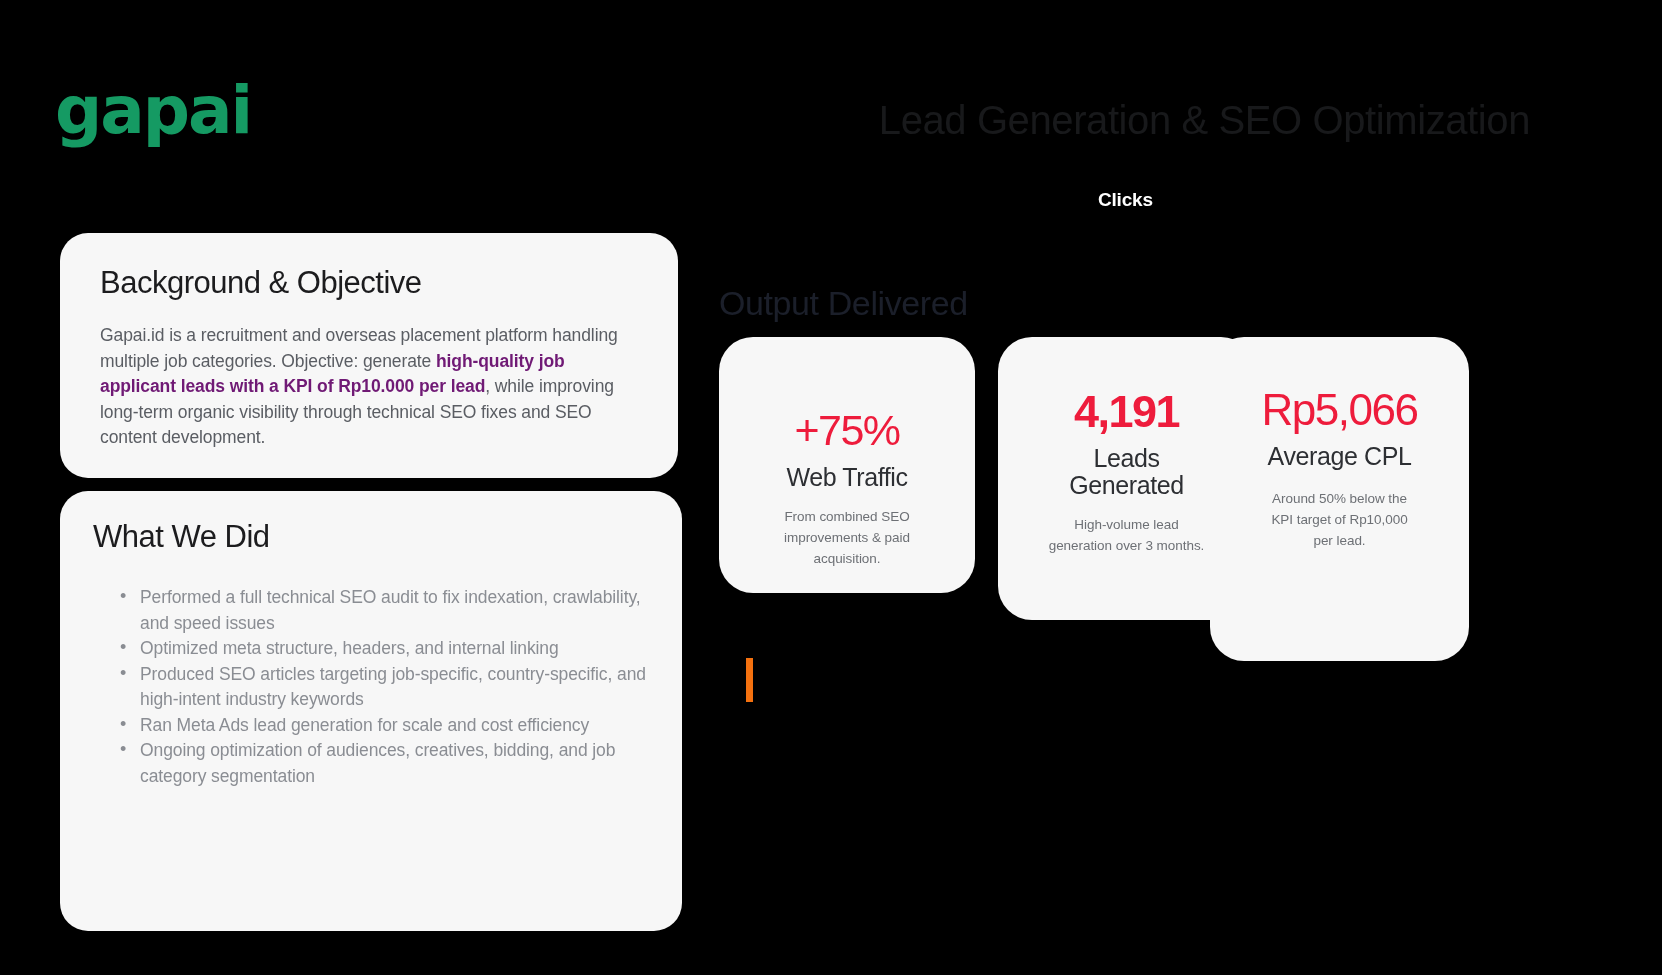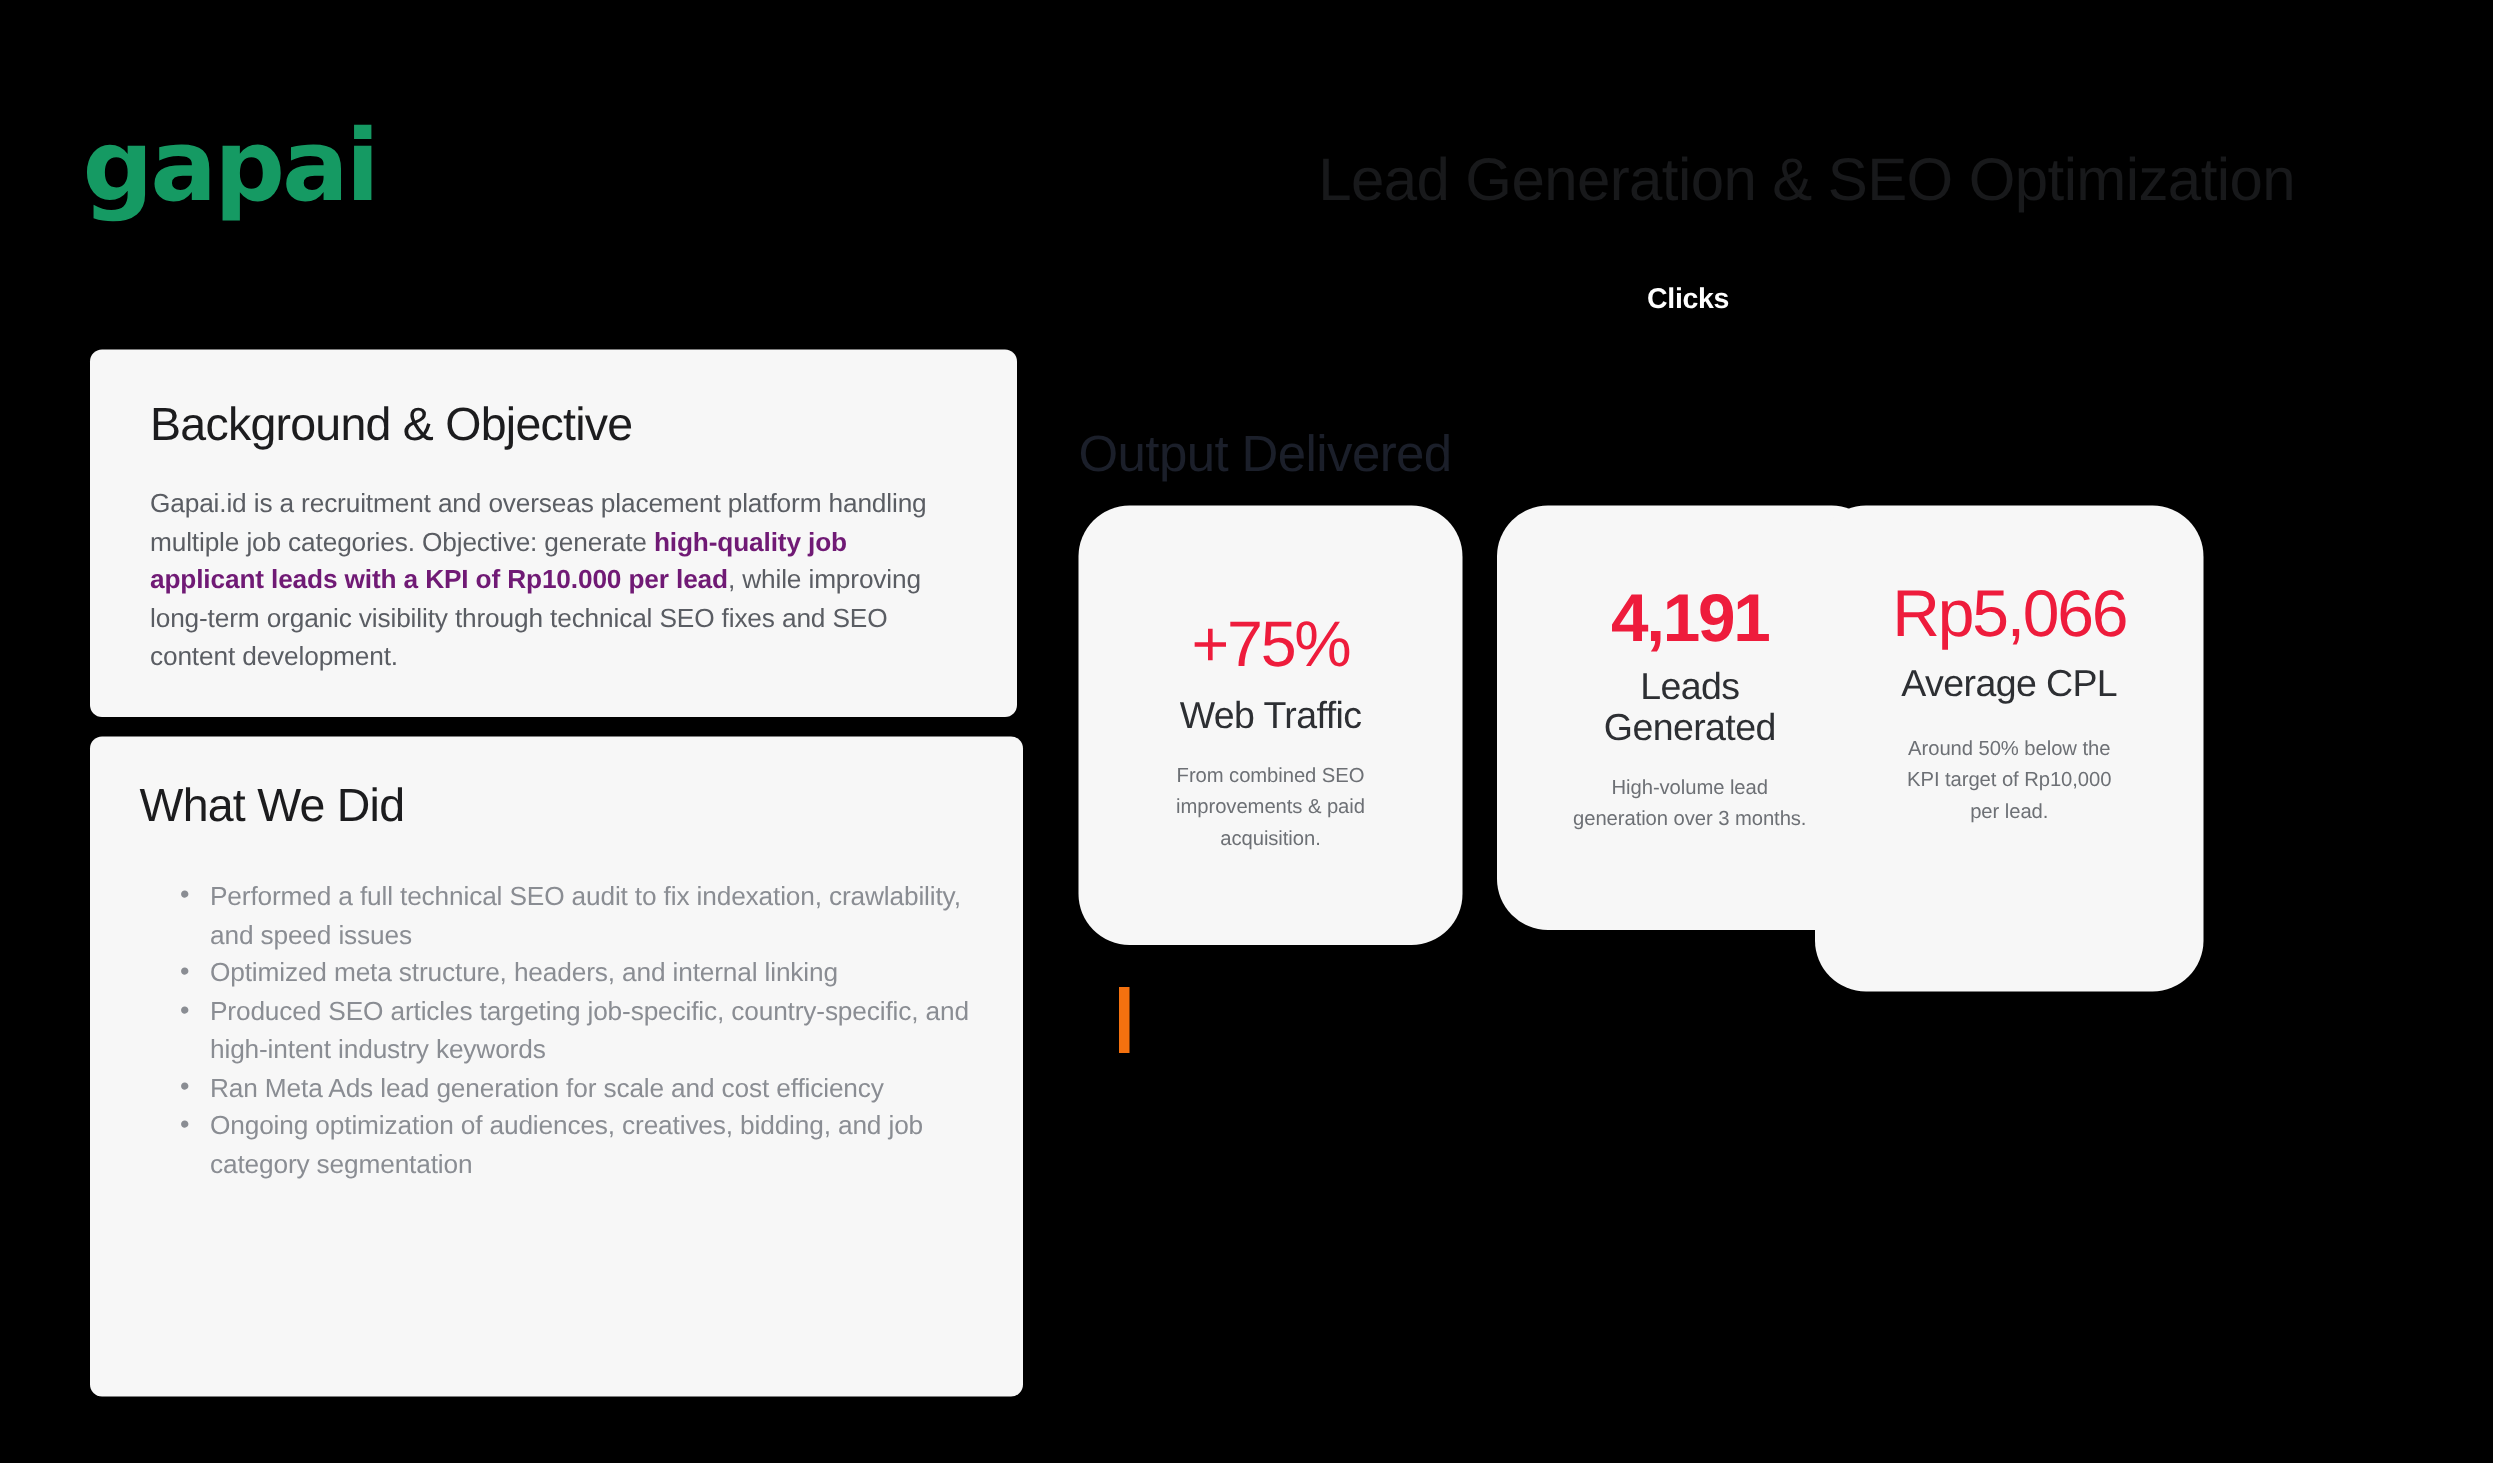--- a/index.html
+++ b/index.html
@@ -40,21 +40,21 @@
   #section-heading {
     position:absolute; left:719px; top:282px;
     font-size:34px; line-height:42px;
     color:#1b1f2a; letter-spacing:-0.4px;
   }
 
   
   .panel {
     position:absolute;
     background:#f7f7f7;
-    border-radius:8px;
+    border-radius:28px;
   }
   #panel-background { left:60px; top:233px; width:618px; height:245px; }
   #panel-whatwedid  { left:60px; top:491px; width:622px; height:440px; }
 
   .panel-title {
     color:#1c1c1e;
     font-size:31px; line-height:36px;
     letter-spacing:-0.5px;
     font-weight:400;
   }
@@ -86,21 +86,21 @@
 
   
   .metric-card {
     position:absolute;
     background:#f7f7f7;
     border-radius:34px;
     display:flex; flex-direction:column;
     align-items:center;
     text-align:center;
   }
-  #metric-0 { left:719px;  top:337px; width:256px; height:293px;text-align:center; }
+  #metric-0 { left:719px;  top:337px; width:256px; height:256px;text-align:center; }
   #metric-1 { left:998px;  top:337px; width:257px; height:283px; }
   #metric-2 { left:1210px; top:337px; width:259px; height:324px; }
 
   .metric-value {
     font-weight:400;
     color:#EE1C3C;
     letter-spacing:-1.5px;
     font-family:"Liberation Sans", sans-serif;
   }
   #metric-0 .metric-value { font-size:43px; line-height:48px; margin-top:69px; }

